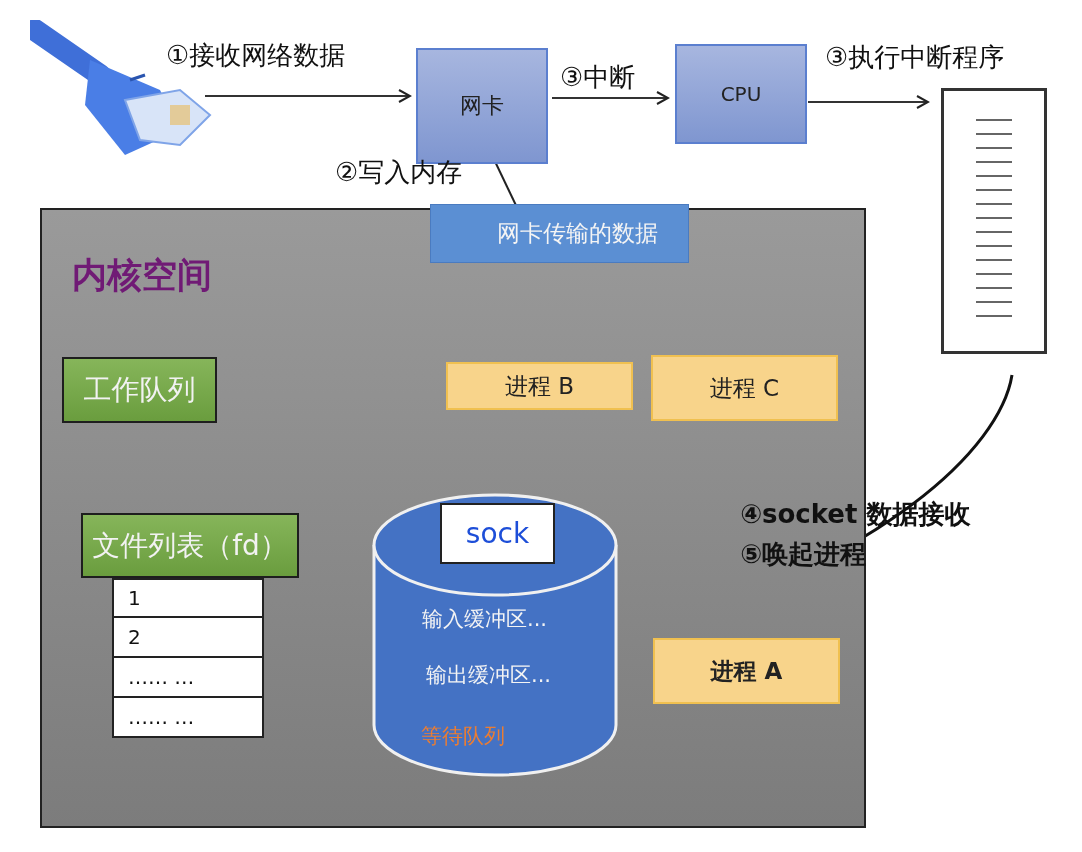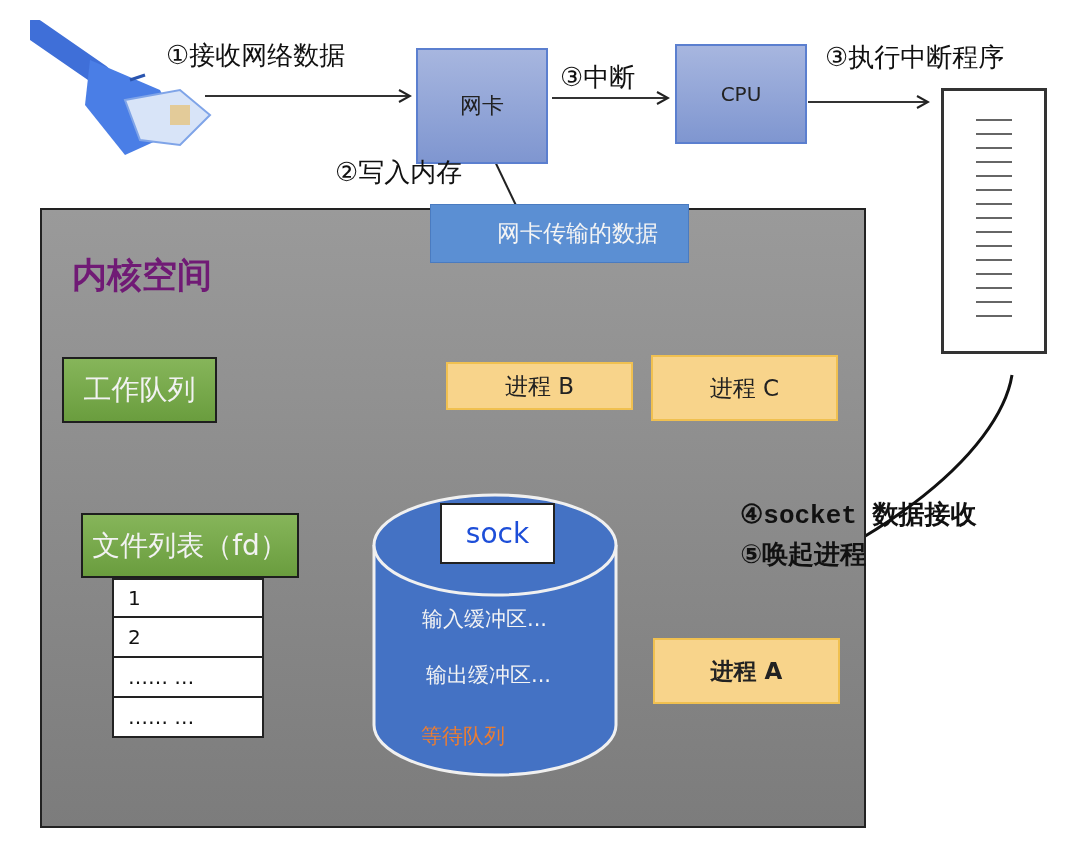--- a/index.html
+++ b/index.html
@@ -111,14 +111,14 @@
   <path d="M4 60 L4 240 A121 50 0 0 0 246 240 L246 60" fill="#4472c4" stroke="#f0f0f0" stroke-width="3"></path>
   <ellipse cx="125" cy="60" rx="121" ry="50" fill="#4472c4" stroke="#f0f0f0" stroke-width="3"></ellipse>
 </svg>
 <div class="sock">sock</div>
 <div class="cyl-text" style="left:422px;top:605px;">输入缓冲区...</div>
 <div class="cyl-text" style="left:426px;top:661px;">输出缓冲区...</div>
 <div class="cyl-text" style="left:421px;top:690px;color:#ed7d31;margin-top:32px;">等待队列</div>
 
 <div class="yellowbox" style="left:653px;top:638px;width:187px;height:66px;font-weight:bold;">进程 A</div>
 
-<div class="step45" style="top:497px;font-family:Liberation Mono, monospace;">④socket 数据接收</div>
+<div class="step45" style="top:497px;">④socket 数据接收</div>
 <div class="step45" style="top:537px;">⑤唤起进程</div>
 
 </body></html>

